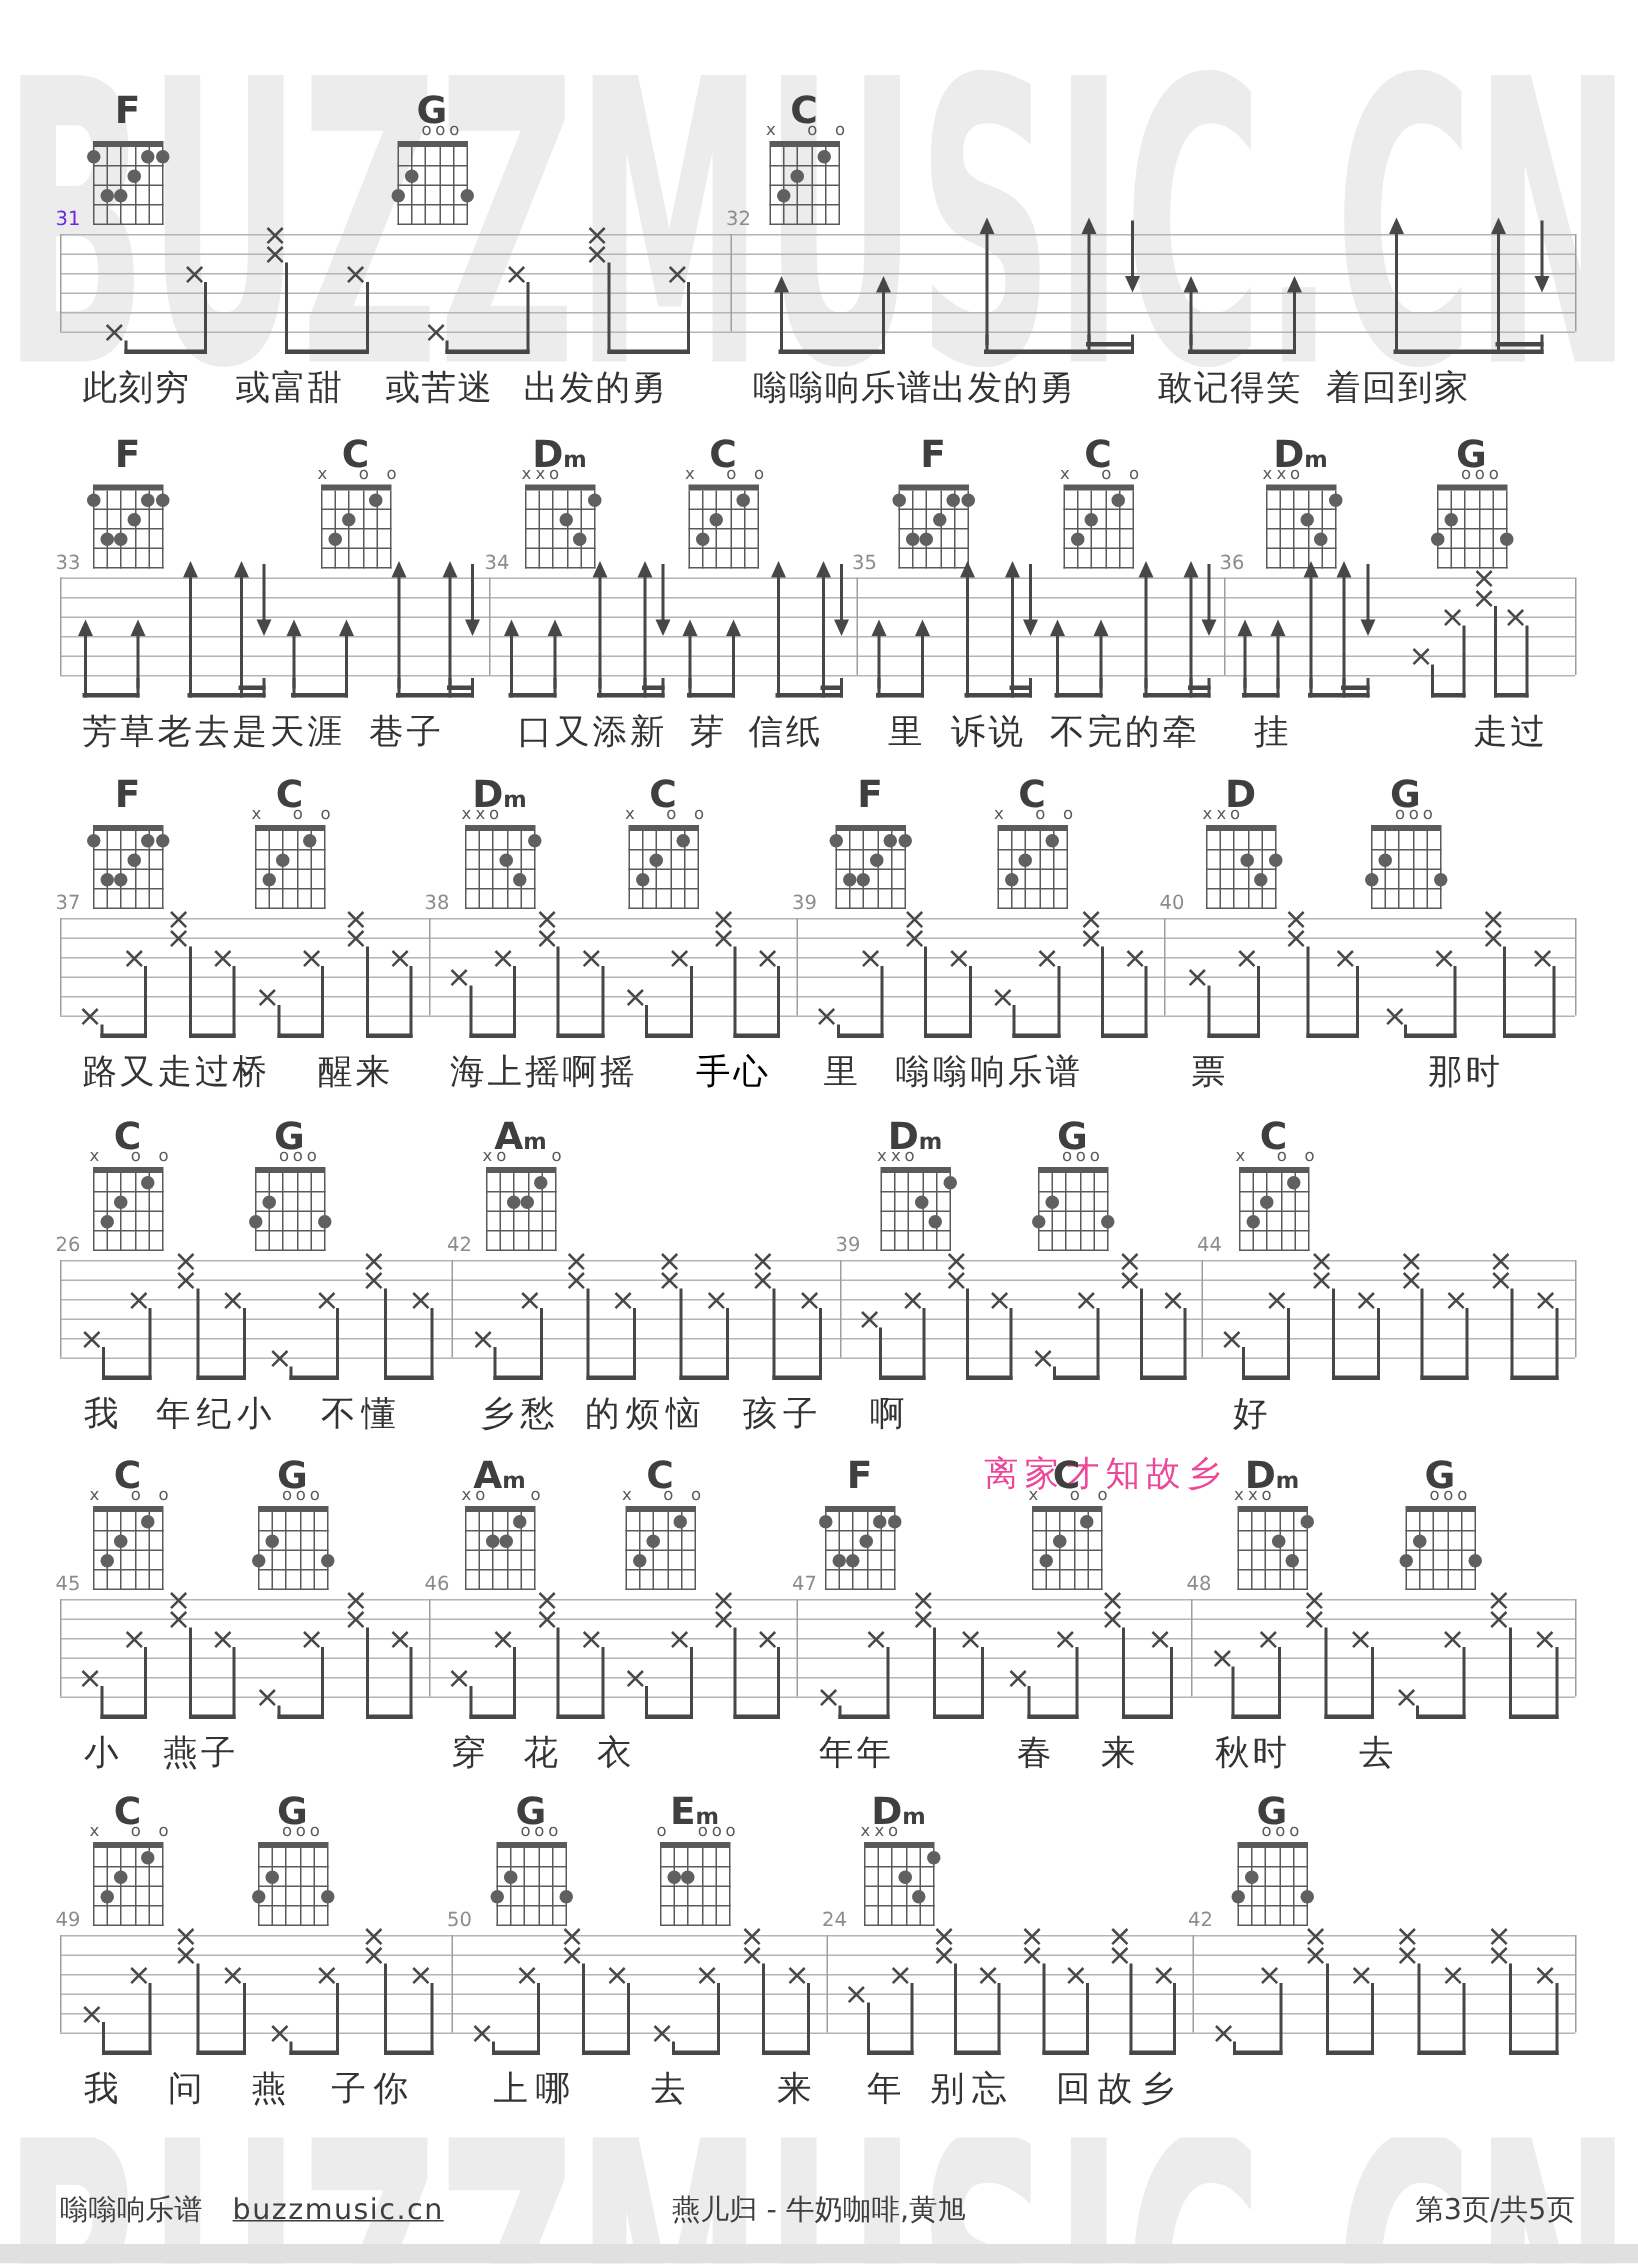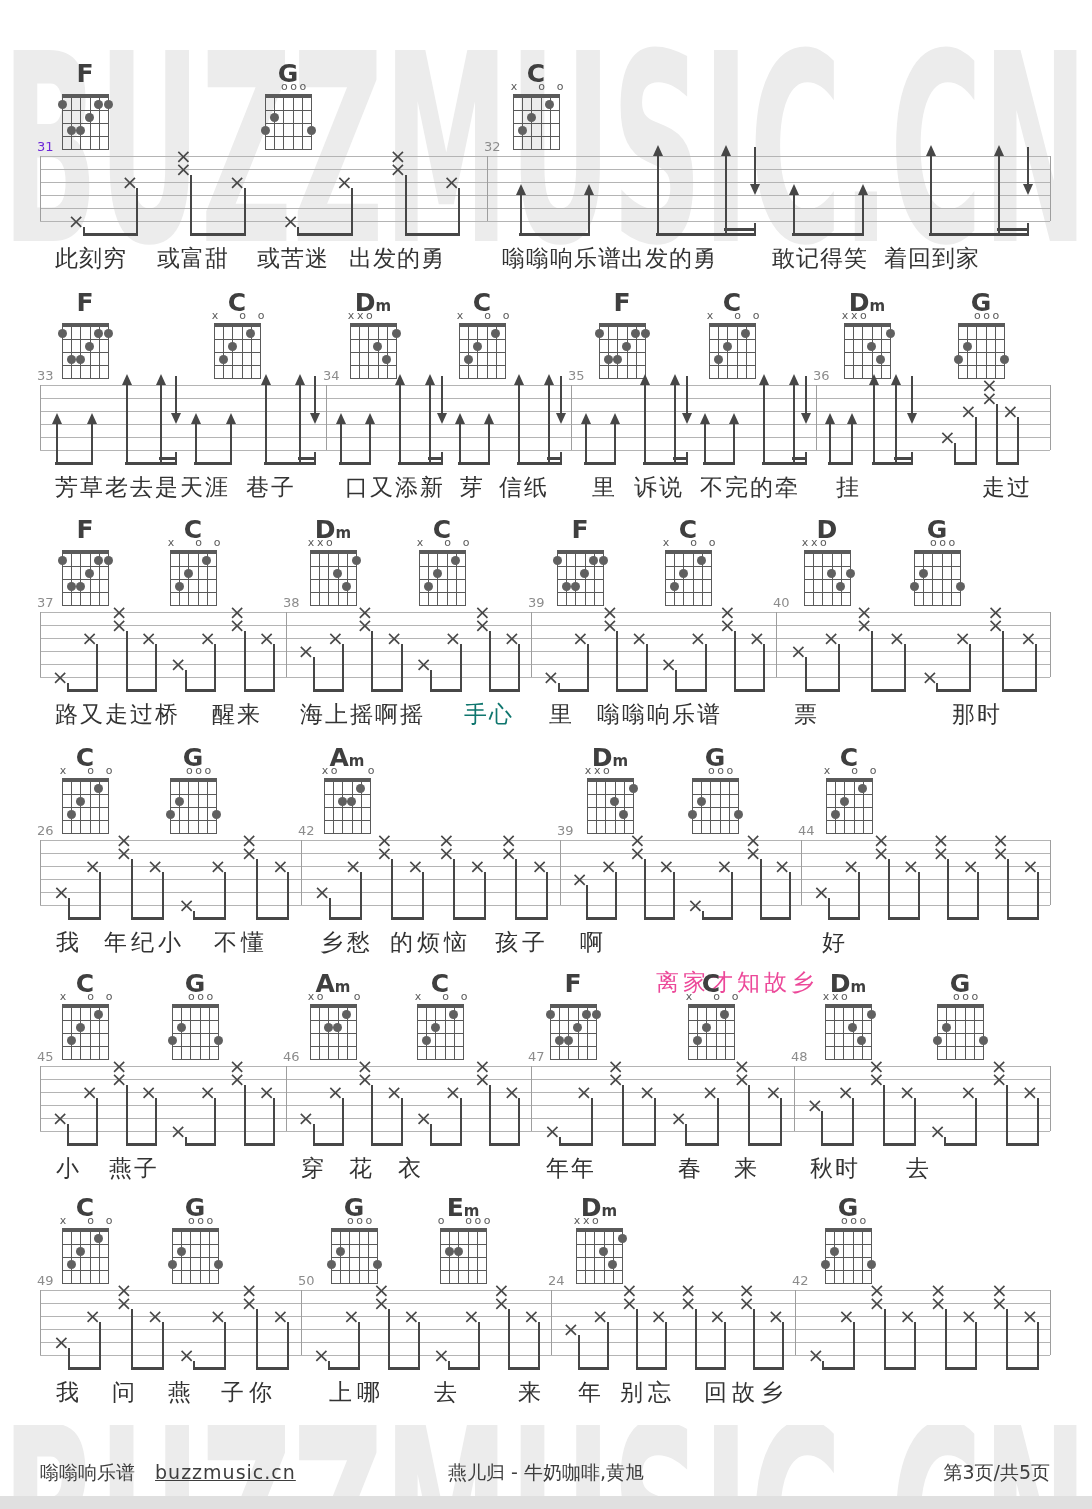--- a/index.html
+++ b/index.html
@@ -813,21 +813,21 @@
       <div class="stem" style="left: 1002.2px; top: 631px; height: 61px; background: rgb(71, 71, 71);"></div>
       <div class="xmark" style="left: 1020.08px; top: 628px; color: rgb(71, 71, 71);">×</div>
       <div class="stem" style="left: 1035.08px; top: 644px; height: 48px; background: rgb(71, 71, 71);"></div>
       <div class="beam" style="left: 804.92px; top: 689px; width: 34.88px; background: rgb(71, 71, 71);"></div>
       <div class="beam" style="left: 870.68px; top: 689px; width: 34.88px; background: rgb(71, 71, 71);"></div>
       <div class="beam" style="left: 936.44px; top: 689px; width: 34.88px; background: rgb(71, 71, 71);"></div>
       <div class="beam" style="left: 1002.2px; top: 689px; width: 34.88px; background: rgb(71, 71, 71);"></div>
       <div class="lyr" style="left: 55px; top: 699px; color: rgb(51, 51, 51); letter-spacing: 2px;">路又走过桥</div>
       <div class="lyr" style="left: 212px; top: 699px; color: rgb(51, 51, 51); letter-spacing: 2px;">醒来</div>
       <div class="lyr" style="left: 300px; top: 699px; color: rgb(51, 51, 51); letter-spacing: 2px;">海上摇啊摇</div>
-      <div class="lyr" style="left: 464px; top: 699px; color: #0f766e; letter-spacing: 2px;">手心</div>
+      <div class="lyr" style="left: 464px; top: 699px; color: #000000; letter-spacing: 2px;">手心</div>
       <div class="lyr" style="left: 549px; top: 699px; color: rgb(51, 51, 51); letter-spacing: 2px;">里</div>
       <div class="lyr" style="left: 597px; top: 699px; color: rgb(51, 51, 51); letter-spacing: 2px;">嗡嗡响乐谱</div>
       <div class="lyr" style="left: 794px; top: 699px; color: rgb(51, 51, 51); letter-spacing: 2px;">票</div>
       <div class="lyr" style="left: 952px; top: 699px; color: rgb(51, 51, 51); letter-spacing: 2px;">那时</div>
       <div class="staff-line" style="left: 40px; top: 840px; width: 1010px; background: rgb(180, 180, 180);"></div>
       <div class="staff-line" style="left: 40px; top: 853px; width: 1010px; background: rgb(180, 180, 180);"></div>
       <div class="staff-line" style="left: 40px; top: 866px; width: 1010px; background: rgb(180, 180, 180);"></div>
       <div class="staff-line" style="left: 40px; top: 879px; width: 1010px; background: rgb(180, 180, 180);"></div>
       <div class="staff-line" style="left: 40px; top: 892px; width: 1010px; background: rgb(180, 180, 180);"></div>
       <div class="staff-line" style="left: 40px; top: 905px; width: 1010px; background: rgb(180, 180, 180);"></div>

